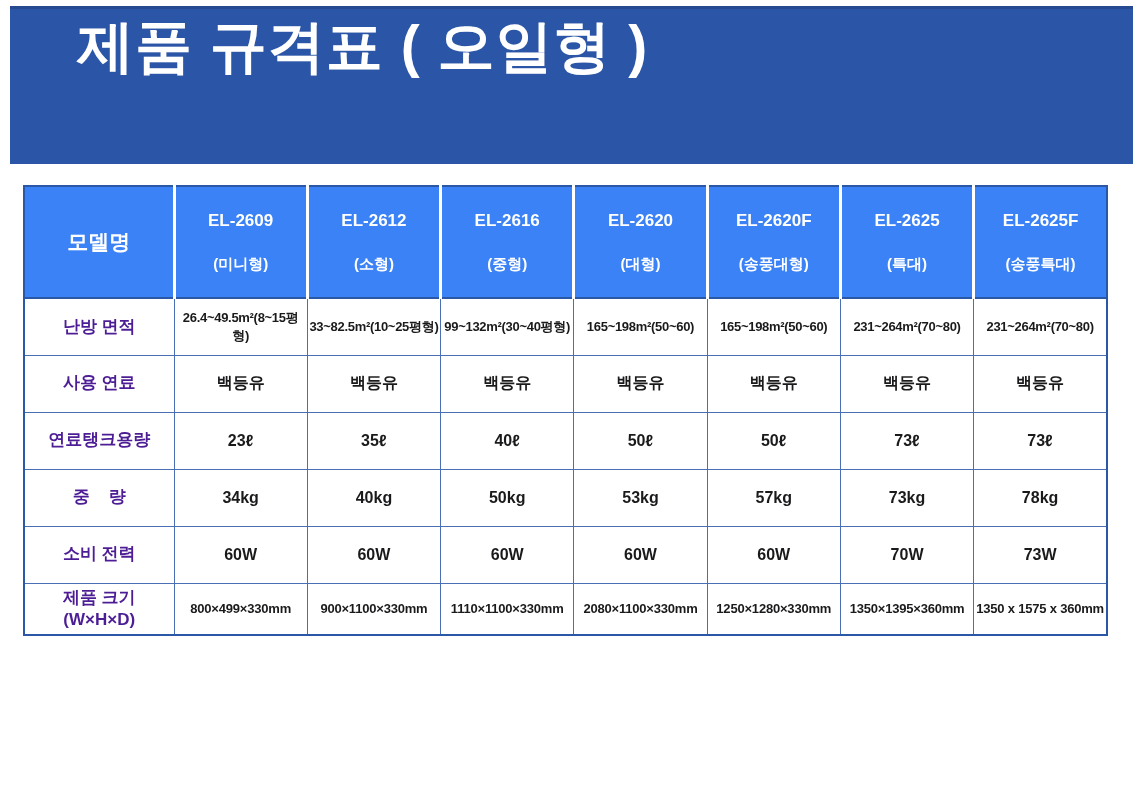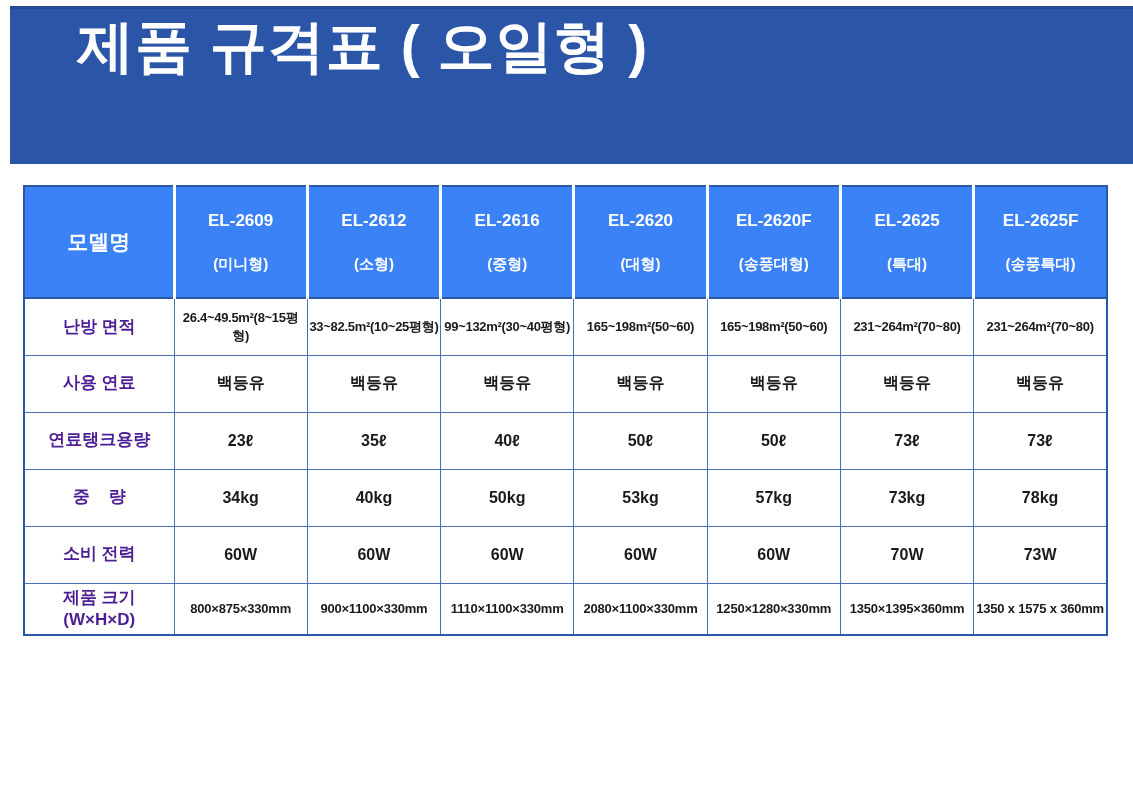--- a/index.html
+++ b/index.html
@@ -204,21 +204,21 @@
         <td class="value-cell">60W</td>
         <td class="value-cell">60W</td>
         <td class="value-cell">60W</td>
         <td class="value-cell">60W</td>
         <td class="value-cell">70W</td>
         <td class="value-cell">73W</td>
       </tr>
       <tr class="row-size">
         <td class="label-cell">제품 크기
 (W×H×D)</td>
-        <td class="value-cell">800×875×330mm</td>
+        <td class="value-cell">800×499×330mm</td>
         <td class="value-cell">900×1100×330mm</td>
         <td class="value-cell">1110×1100×330mm</td>
         <td class="value-cell">2080×1100×330mm</td>
         <td class="value-cell">1250×1280×330mm</td>
         <td class="value-cell">1350×1395×360mm</td>
         <td class="value-cell">1350 x 1575 x 360mm</td>
       </tr>
     </tbody>
   </table>
 

